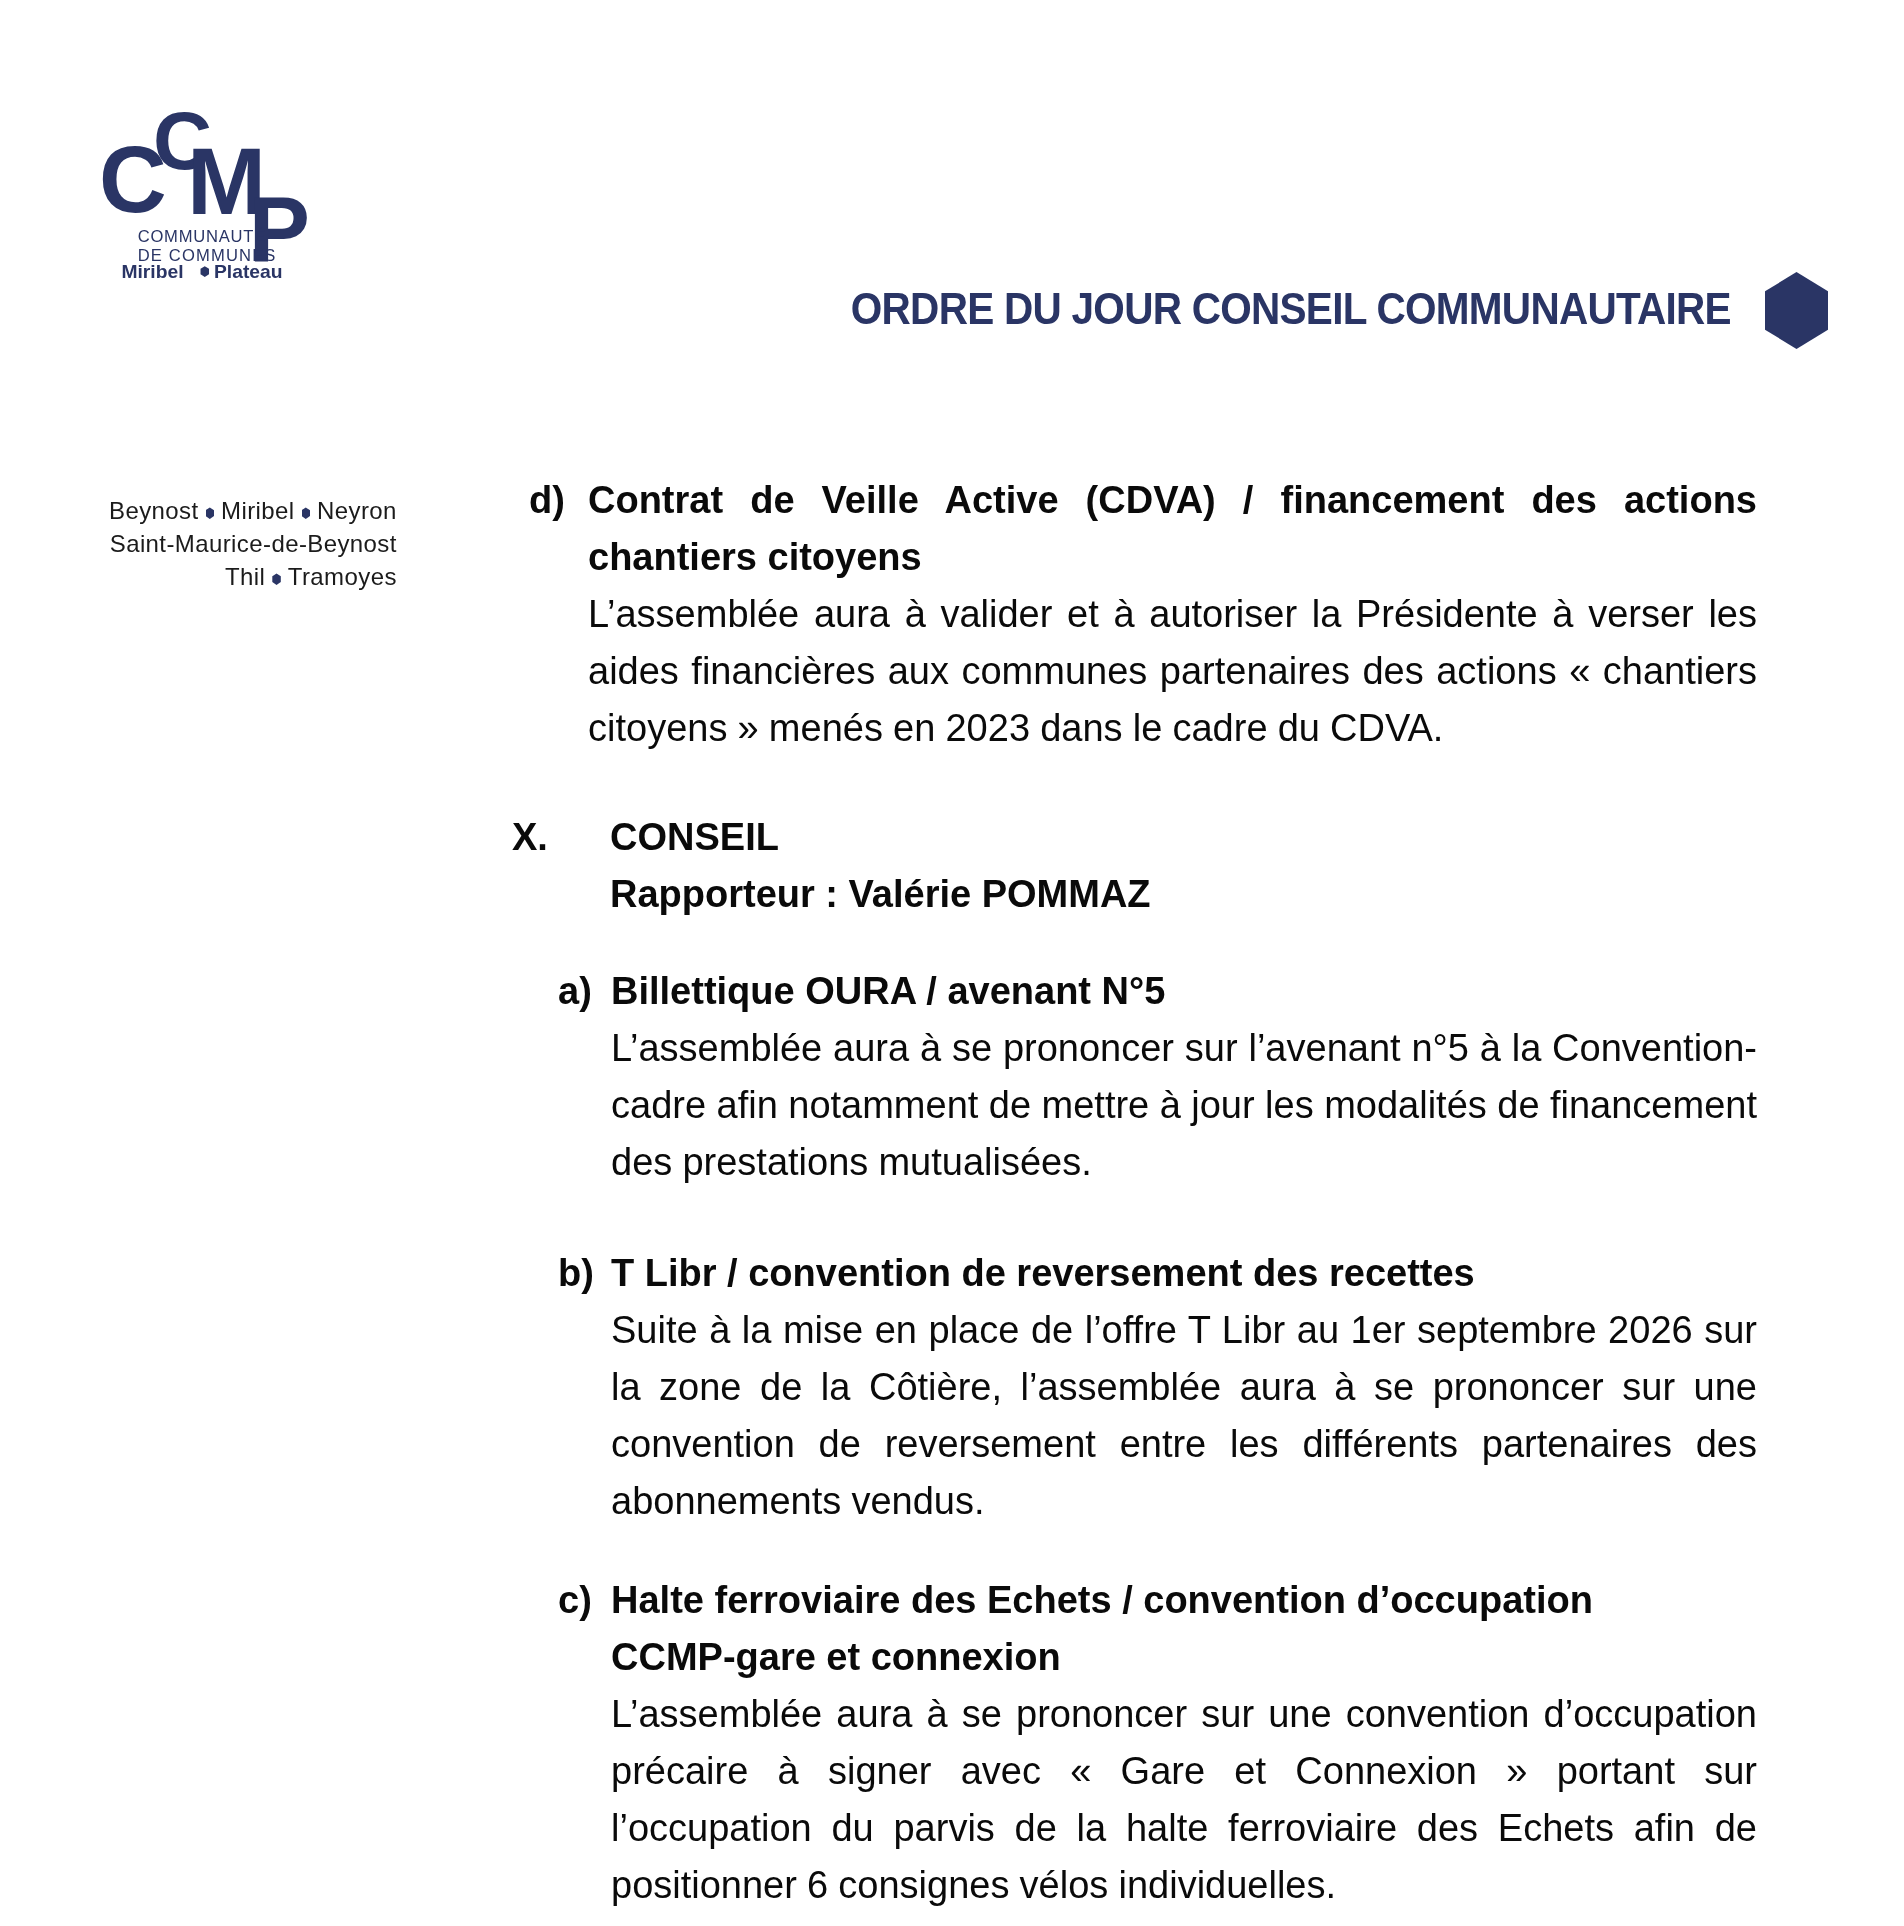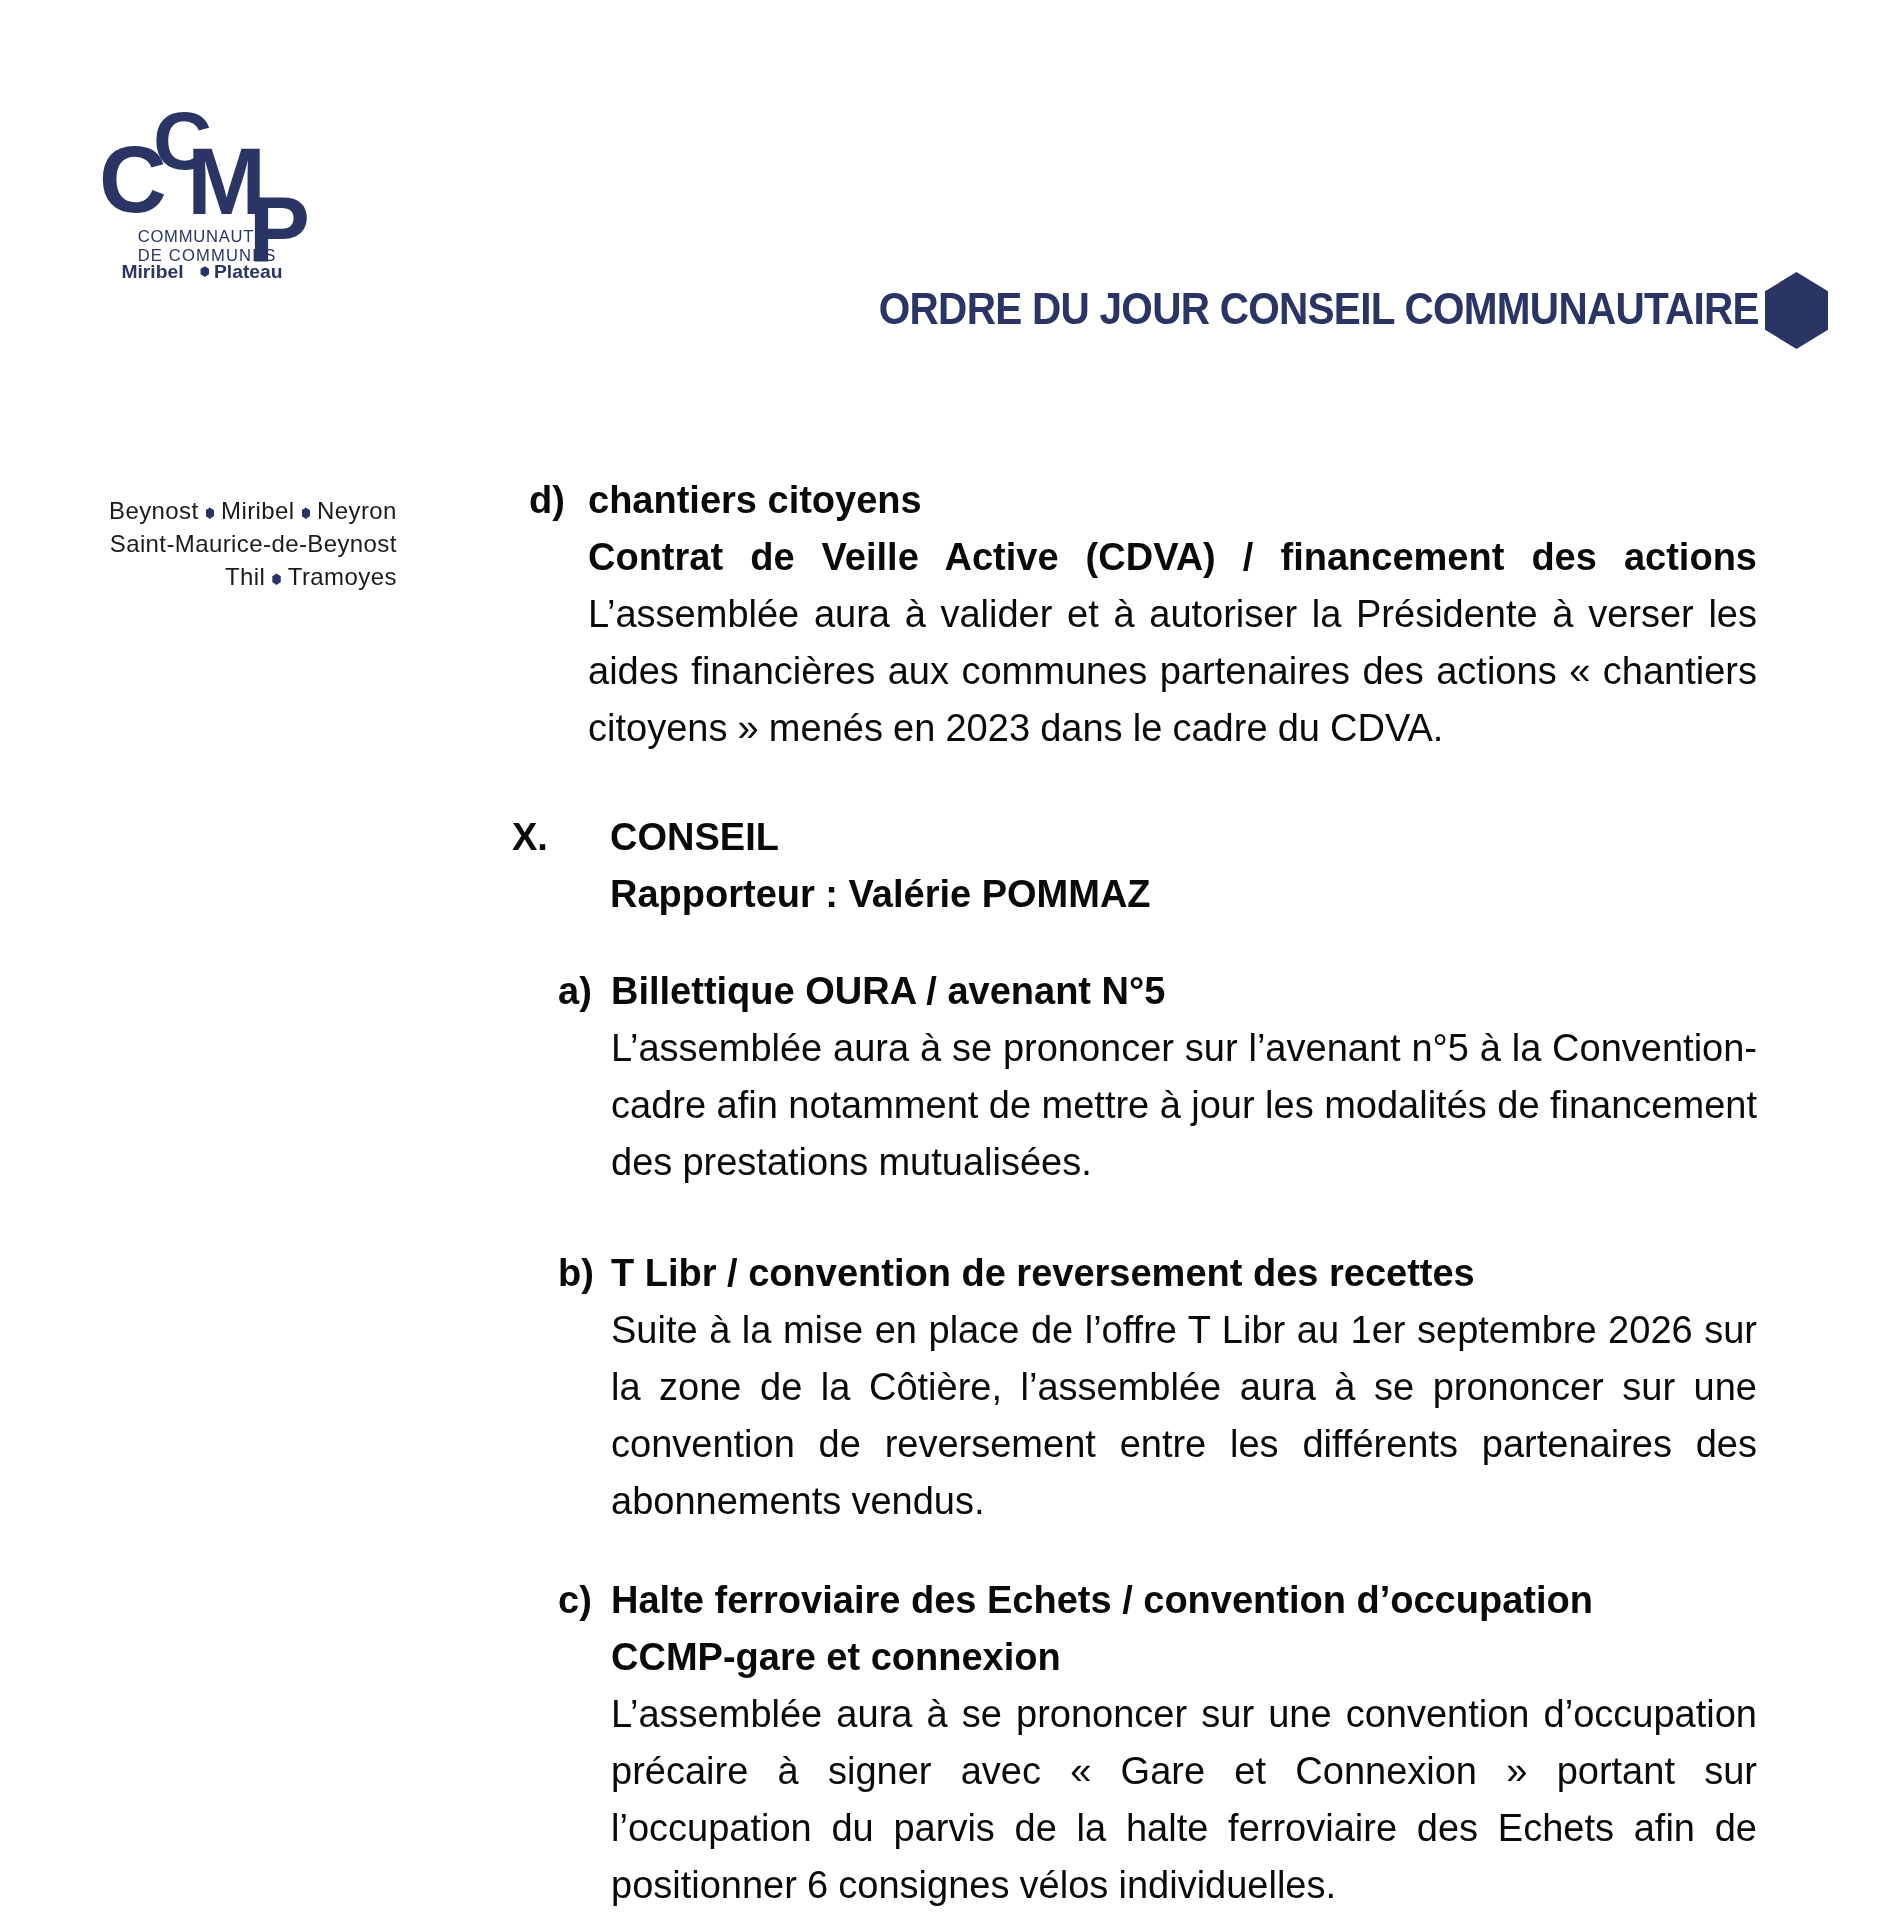--- a/index.html
+++ b/index.html
@@ -41,42 +41,42 @@
     <text x="8" y="296" font-size="243" font-weight="bold" fill="#2a3565">C</text>
     <text x="236" y="302" font-size="246" font-weight="bold" fill="#2a3565">M</text>
     <text x="396" y="424" font-size="238" font-weight="bold" fill="#2a3565">P</text>
     <text x="108" y="374" font-size="43" letter-spacing="2" fill="#2a3565">COMMUNAUTÉ</text>
     <text x="108" y="422" font-size="43" letter-spacing="3" fill="#2a3565">DE COMMUNES</text>
     <text x="66" y="466" font-size="50" font-weight="bold" fill="#2a3565">Miribel</text>
     <polygon points="282,436 293,443 293,457 282,464 271,457 271,443" fill="#2a3565"></polygon>
     <text x="306" y="466" font-size="50" font-weight="bold" fill="#2a3565">Plateau</text>
   </svg>
 
-  <div class="doc-title abs" style="left:567px;top:285px;width:1192px;">
+  <div class="doc-title abs" style="left:539px;top:285px;width:1192px;">
     <span class="squeeze">ORDRE DU JOUR CONSEIL COMMUNAUTAIRE</span>
   </div>
   <svg class="abs" style="left:1765px;top:272px;" width="63" height="77" viewBox="0 0 164 200">
     <polygon points="82,0 164,50 164,150 82,200 0,150 0,50" fill="#2a3565"></polygon>
   </svg>
 
   <div class="communes abs" style="left:109px;top:494px;">
     <div>
       <span>Beynost</span><span class="hexb"></span><span>Miribel</span><span class="hexb"></span><span>Neyron</span>
     </div>
     <div>Saint-Maurice-de-Beynost</div>
     <div>
       <span>Thil</span><span class="hexb"></span><span>Tramoyes</span>
     </div>
   </div>
 
   <div class="item d-item abs" style="left:529px;top:472px;width:1228px;">
     <span class="marker">d)</span>
     <div class="content">
+      <div class="h jlast">Contrat de Veille Active (CDVA) / financement des actions</div>
       <div class="h">chantiers citoyens</div>
-      <div class="h jlast">Contrat de Veille Active (CDVA) / financement des actions</div>
       <div class="body-par">L’assemblée aura à valider et à autoriser la Présidente à verser les aides financières aux communes partenaires des actions « chantiers citoyens » menés en 2023 dans le cadre du CDVA.</div>
     </div>
   </div>
 
   <div class="sec-head abs" style="left:512px;top:809px;width:1244px;">
     <div class="sec-row">
       <span class="sec-num">X.</span>
       <span>CONSEIL</span>
     </div>
     <div class="rapp">

